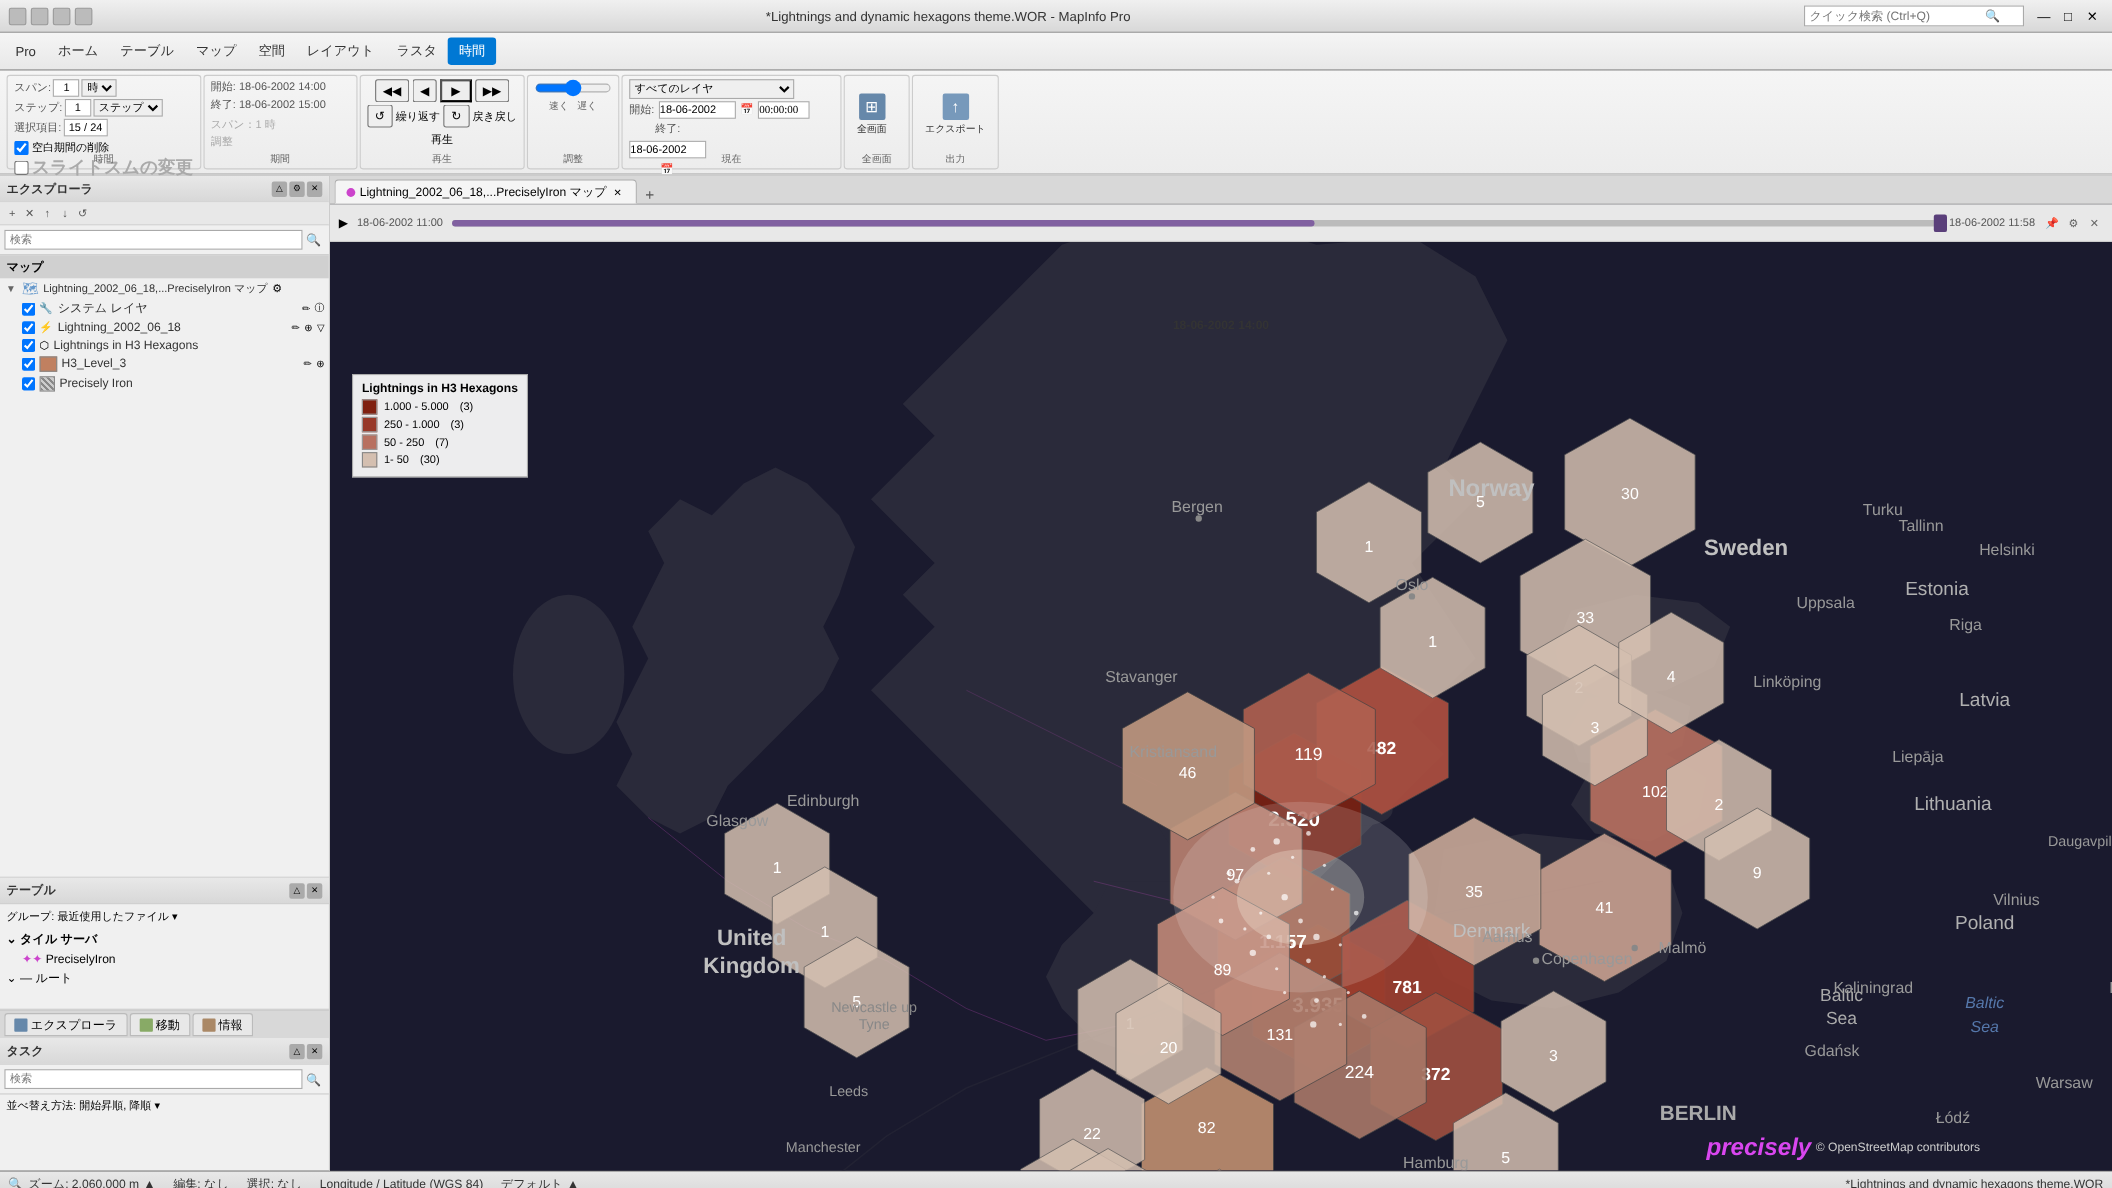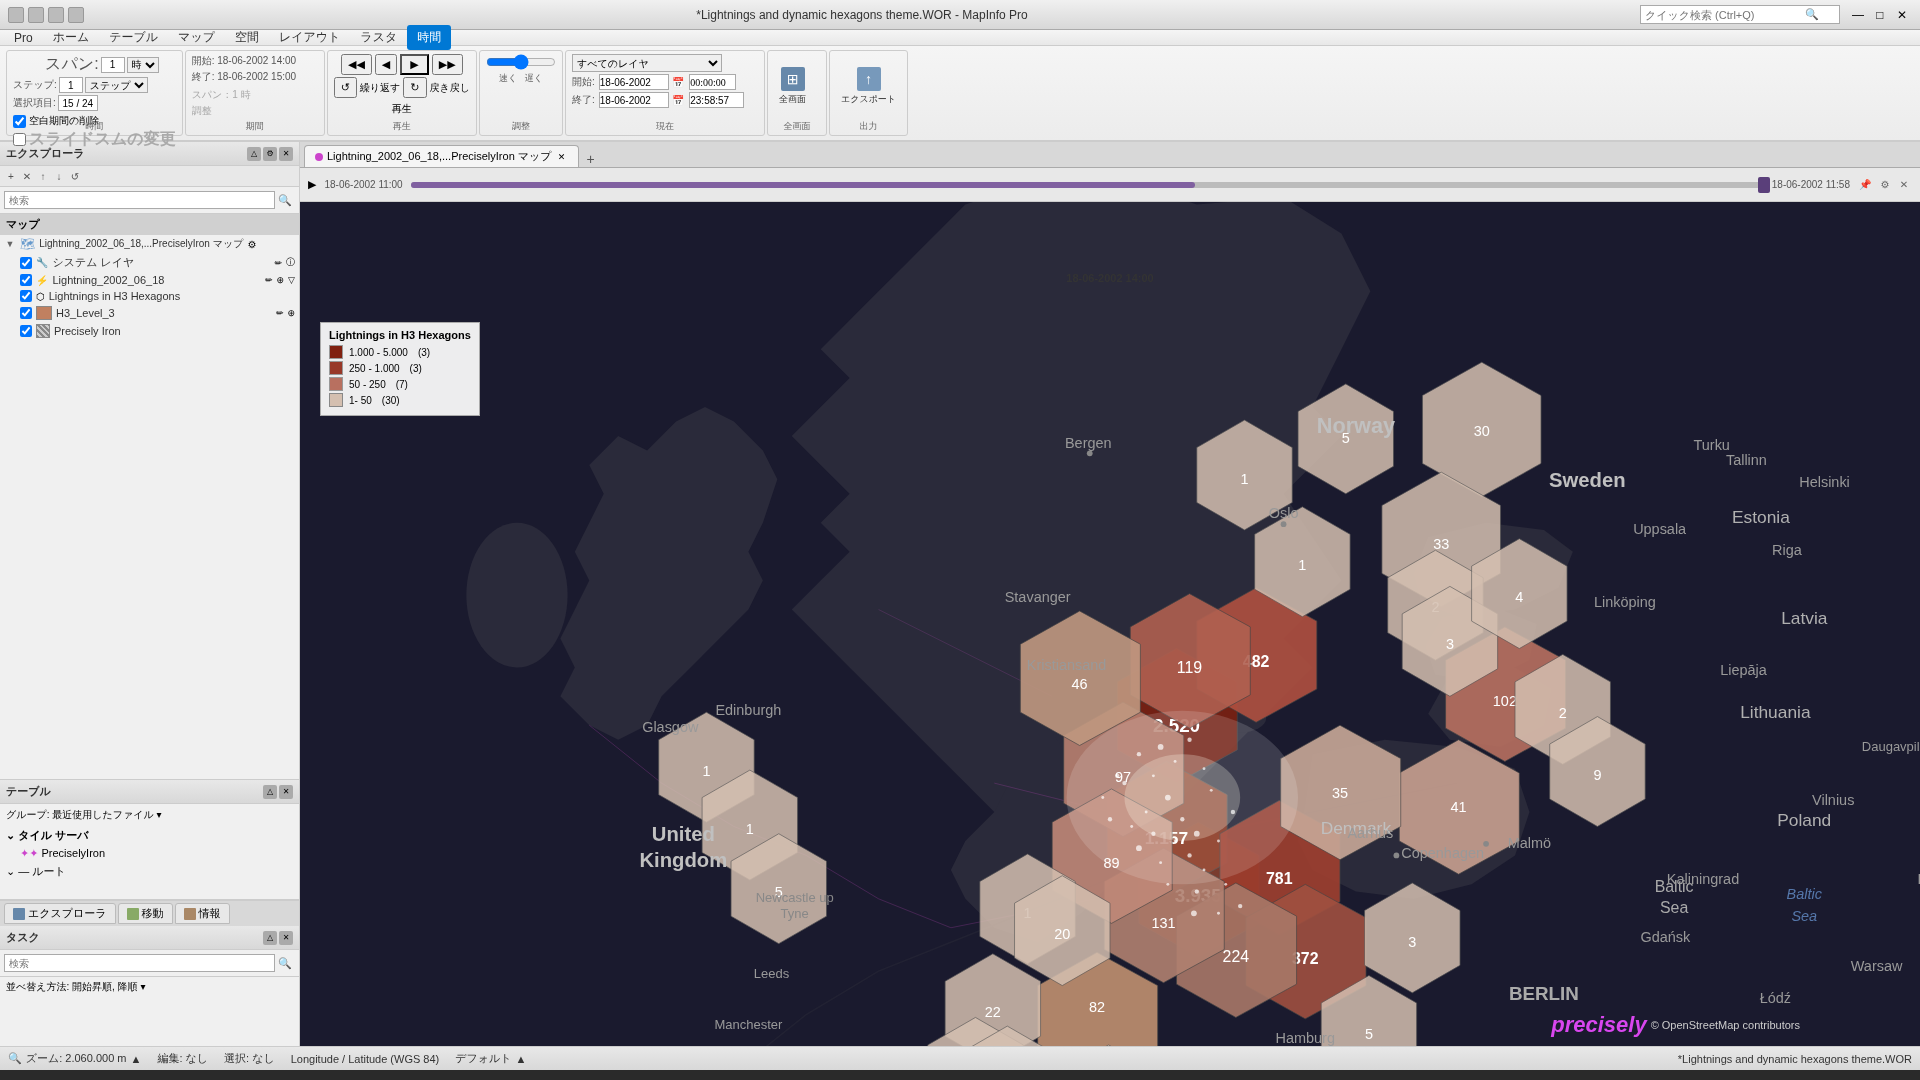--- a/index.html
+++ b/index.html
@@ -9,21 +9,21 @@
     #titlebar { width: 100%; height: 30px; background: linear-gradient(to bottom, #f0f0f0, #d8d8d8); display: flex; align-items: center; justify-content: space-between; padding: 0 8px; border-bottom: 1px solid #aaa; }
     #titlebar .icons { display: flex; gap: 4px; align-items: center; }
     #titlebar .icons span { width: 16px; height: 16px; background: #bbb; display: inline-block; border: 1px solid #999; border-radius: 2px; }
     #titlebar .title { font-size: 12px; color: #333; }
     #titlebar .search-box { display: flex; align-items: center; background: white; border: 1px solid #aaa; padding: 2px 4px; width: 200px; }
     #titlebar .search-box input { border: none; outline: none; width: 160px; font-size: 11px; }
     #titlebar .win-controls { display: flex; gap: 2px; }
     #titlebar .win-controls span { width: 20px; height: 20px; display: flex; align-items: center; justify-content: center; font-size: 12px; cursor: pointer; }
 
     
-    #menubar { width: 100%; height: 16px; background: linear-gradient(to bottom, #f5f5f5, #e8e8e8); display: flex; align-items: center; padding: 0 4px; border-bottom: 1px solid #ccc; }
+    #menubar { width: 100%; height: 34px; background: linear-gradient(to bottom, #f5f5f5, #e8e8e8); display: flex; align-items: center; padding: 0 4px; border-bottom: 1px solid #ccc; }
     #menubar .menu-item { padding: 4px 10px; font-size: 12px; cursor: pointer; color: #333; border-radius: 3px; }
     #menubar .menu-item.active { background: #0078d4; color: white; }
 
     
     #ribbon { width: 100%; height: 96px; background: linear-gradient(to bottom, #f5f5f5, #ececec); border-bottom: 2px solid #ccc; display: flex; padding: 4px 6px; gap: 2px; }
     .ribbon-group { border: 1px solid #ccc; border-radius: 3px; padding: 3px 6px; display: flex; flex-direction: column; min-width: 80px; position: relative; }
     .ribbon-group .group-label { position: absolute; bottom: 2px; left: 0; right: 0; text-align: center; font-size: 9px; color: #666; }
     .ribbon-group .group-content { display: flex; align-items: center; gap: 4px; flex: 1; }
     .ribbon-btn { display: flex; flex-direction: column; align-items: center; justify-content: center; padding: 3px 5px; cursor: pointer; border-radius: 3px; font-size: 9px; color: #333; min-width: 36px; }
     .ribbon-btn .btn-icon { width: 24px; height: 24px; background: #888; border-radius: 2px; margin-bottom: 2px; display: flex; align-items: center; justify-content: center; color: white; font-size: 14px; }
@@ -150,21 +150,21 @@
   <div class="menu-item">ラスタ</div>
   <div class="menu-item active">時間</div>
 </div>
 
 <div id="ribbon">
 
   <div class="ribbon-group" style="min-width:160px;">
     <div class="group-content" style="flex-direction:column;align-items:flex-start;gap:1px;padding-bottom:14px;">
       <div class="time-row">
         <div class="time-field">
-          <span style="font-size:16px;color:#555;margin-left:32px;">スパン:</span>
+          <span style="font-size:10px;color:#555;">スパン:</span>
           <input type="text" value="1" style="width: 24px; height: 16px; border: 1px solid rgb(170, 170, 170); font-size: 10px; text-align: center;">
           <select style="height:16px;font-size:10px;border:1px solid #aaa;">
             <option>時</option>
           </select>
         </div>
         <div class="time-field">
           <span style="font-size:10px;color:#555;">ステップ:</span>
           <input type="text" value="1" style="width: 24px; height: 16px; border: 1px solid rgb(170, 170, 170); font-size: 10px; text-align: center;">
           <select style="height:16px;font-size:10px;border:1px solid #aaa;">
             <option>ステップ</option>
@@ -232,21 +232,21 @@
     <div class="group-content" style="flex-direction:column;align-items:flex-start;gap:2px;padding-bottom:14px;">
       <select style="height:18px;font-size:10px;border:1px solid #aaa;width:150px;">
         <option>すべてのレイヤ</option>
       </select>
       <div style="display:flex;align-items:center;gap:4px;">
         <span style="font-size:10px;color:#555;">開始:</span>
         <input type="text" value="18-06-2002" style="width: 70px; height: 16px; border: 1px solid rgb(170, 170, 170); font-size: 10px;">
         <span style="font-size:10px;">📅</span>
         <input type="text" value="00:00:00" style="width: 47px; height: 16px; border: 1px solid rgb(170, 170, 170); font-size: 10px; font-family: Liberation Serif, serif;">
       </div>
-      <div style="display:flex;align-items:center;gap:4px;">
+      <div style="display:flex;align-items:center;gap:4px;flex-direction:column;">
         <span style="font-size:10px;color:#555;">終了:</span>
         <input type="text" value="18-06-2002" style="width: 70px; height: 16px; border: 1px solid rgb(170, 170, 170); font-size: 10px;">
         <span style="font-size:10px;">📅</span>
         <input type="text" value="23:58:57" style="width: 55px; height: 16px; border: 1px solid rgb(170, 170, 170); font-size: 10px;">
       </div>
     </div>
     <div class="group-label">現在</div>
   </div>
 
   <div class="ribbon-group" style="min-width:60px;">

